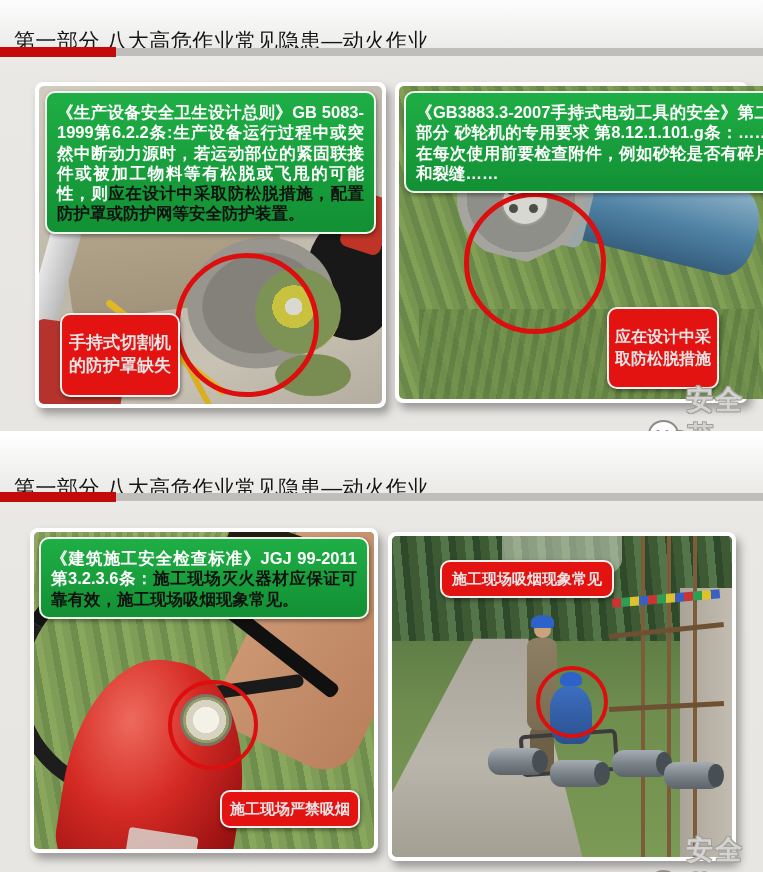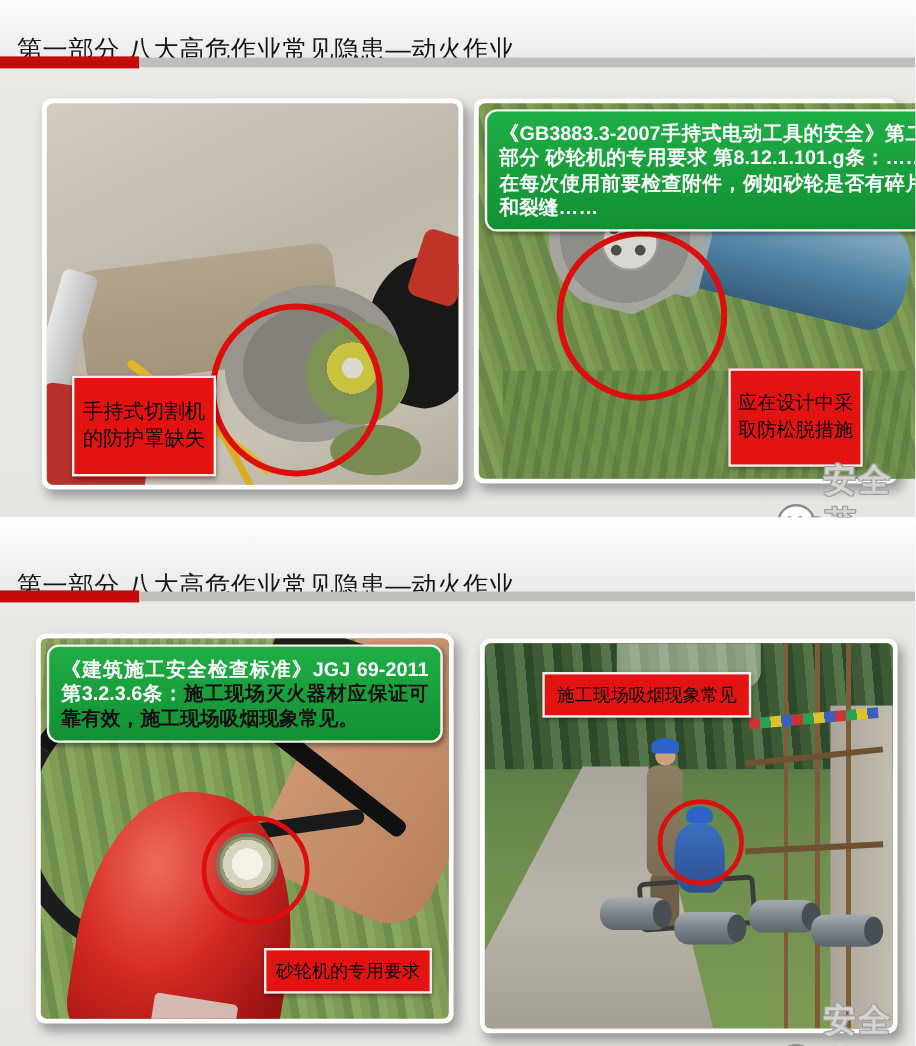--- a/index.html
+++ b/index.html
@@ -22,22 +22,22 @@
   .photo-card{position:absolute;background:#fff;border-radius:8px;padding:4px;
               box-shadow:4px 6px 9px rgba(60,60,60,.45);}
   .photo{position:relative;width:100%;height:100%;border-radius:5px;overflow:hidden;}
 
   .green-box{position:absolute;z-index:6;background:linear-gradient(#1fae45,#129034);
              border:2px solid #eef6ee;border-radius:10px;padding:9px 10px 8px 10px;
              box-shadow:1px 2px 4px rgba(0,0,0,.4);
              font-size:16.5px;font-weight:700;line-height:1.23;color:#ffffff;text-align:justify;}
   .green-box .seg-dark{color:#101010;}
 
-  .red-label{position:absolute;z-index:7;background:#e31311;border:2px solid #f6efec;border-radius:0;
-             color:#000000;font-weight:400;display:flex;align-items:center;justify-content:center;
+  .red-label{position:absolute;z-index:7;background:#e31311;border:2px solid #f6efec;border-radius:10px;
+             color:#e5e5e5;font-weight:700;display:flex;align-items:center;justify-content:center;
              text-align:center;box-shadow:1px 2px 4px rgba(0,0,0,.45);}
   .ann-circle{position:absolute;z-index:5;border:5px solid #dd0e0e;border-radius:50%;}
 
   .deco{position:absolute;}
 
   
   .photo1{background:linear-gradient(155deg,#d2ccc0 0%,#bdb7aa 45%,#c8c2b4 75%,#b3ad9f 100%);}
   .p1-bag{left:28px;top:128px;width:215px;height:95px;background:linear-gradient(#b3a58c,#a2947a);
           border-radius:14px;transform:rotate(-7deg);}
   .p1-tube{left:-8px;top:138px;width:30px;height:160px;background:linear-gradient(90deg,#e8e8e8,#b9b9b9);
@@ -133,20 +133,21 @@
         <div class="deco p1-tube"></div>
         <div class="deco p1-boot"></div>
         <div class="deco p1-redtool"></div>
         <div class="deco p1-cable"></div>
         <div class="deco p1-disc"></div>
         <div class="deco p1-disc2"></div>
         <div class="deco p1-cord"></div>
         <div class="deco p1-cord2"></div>
         <div class="deco p1-redcorner"></div>
         <div class="ann-circle" style="left:136px;top:167px;width:134px;height:134px;"></div>
+        <div class="green-box" style="left:6px;right:6px;top:5px;"><span>《生产设备安全卫生设计总则》GB 5083-1999第6.2.2条:生产设备运行过程中或突然中断动力源时，若运动部位的紧固联接件或被加工物料等有松脱或飞甩的可能性，则</span><span class="seg-dark">应在设计中采取防松脱措施，配置防护罩或防护网等安全防护装置。</span></div>
         <div class="red-label" style="left:21px;top:227px;width:108px;height:76px;font-size:17px;line-height:1.35;padding:2px 4px;">手持式切割机的防护罩缺失</div>
       </div>
     </div>
 
     <div class="photo-card" style="left:395px;top:82px;width:345px;height:313px;">
       <div class="photo photo2">
         <div class="deco p2-patch"></div>
         <div class="deco p2-body"></div>
         <div class="deco p2-neck"></div>
         <div class="deco p2-disc"></div>
@@ -183,26 +184,26 @@
         <div class="deco p3-straw"></div>
         <div class="deco p3-hose"></div>
         <div class="deco p3-arm"></div>
         <div class="deco p3-watch"></div>
         <div class="deco p3-lever"></div>
         <div class="deco p3-lever2"></div>
         <div class="deco p3-ext"></div>
         <div class="deco p3-extlabel"></div>
         <div class="deco p3-gauge"></div>
         <div class="ann-circle" style="left:134px;top:148px;width:82px;height:82px;border-width:4px;"></div>
-        <div class="green-box" style="left:5px;right:5px;top:5px;"><span>《建筑施工安全检查标准》JGJ 69-2011第3.2.3.6条：</span><span class="seg-dark">施工现场灭火器材应保证可靠有效，施工现场吸烟现象常见。</span></div>
-        <div class="red-label" style="left:186px;top:258px;height:30px;font-size:15px;padding:2px 8px;white-space:nowrap;">砂轮机的专用要求</div>
-      </div>
-    </div>
-
-    <div class="photo-card" style="left:400px;top:93px;width:340px;height:321px;">
+        <div class="green-box" style="left:5px;right:5px;top:5px;"><span>《建筑施工安全检查标准》JGJ 99-2011第3.2.3.6条：</span><span class="seg-dark">施工现场灭火器材应保证可靠有效，施工现场吸烟现象常见。</span></div>
+        <div class="red-label" style="left:186px;top:258px;height:30px;font-size:15px;padding:2px 8px;white-space:nowrap;">施工现场严禁吸烟</div>
+      </div>
+    </div>
+
+    <div class="photo-card" style="left:388px;top:93px;width:340px;height:321px;">
       <div class="photo photo4">
         <div class="deco p4-trees"></div>
         <div class="deco p4-sky"></div>
         <div class="deco p4-road"></div>
         <div class="deco p4-wall"></div>
         <div class="deco p4-scaffold"></div>
         <div class="deco p4-scafh"></div>
         <div class="deco p4-scafh2"></div>
         <div class="deco p4-flags"></div>
         <div class="deco p4-w1legs"></div>

